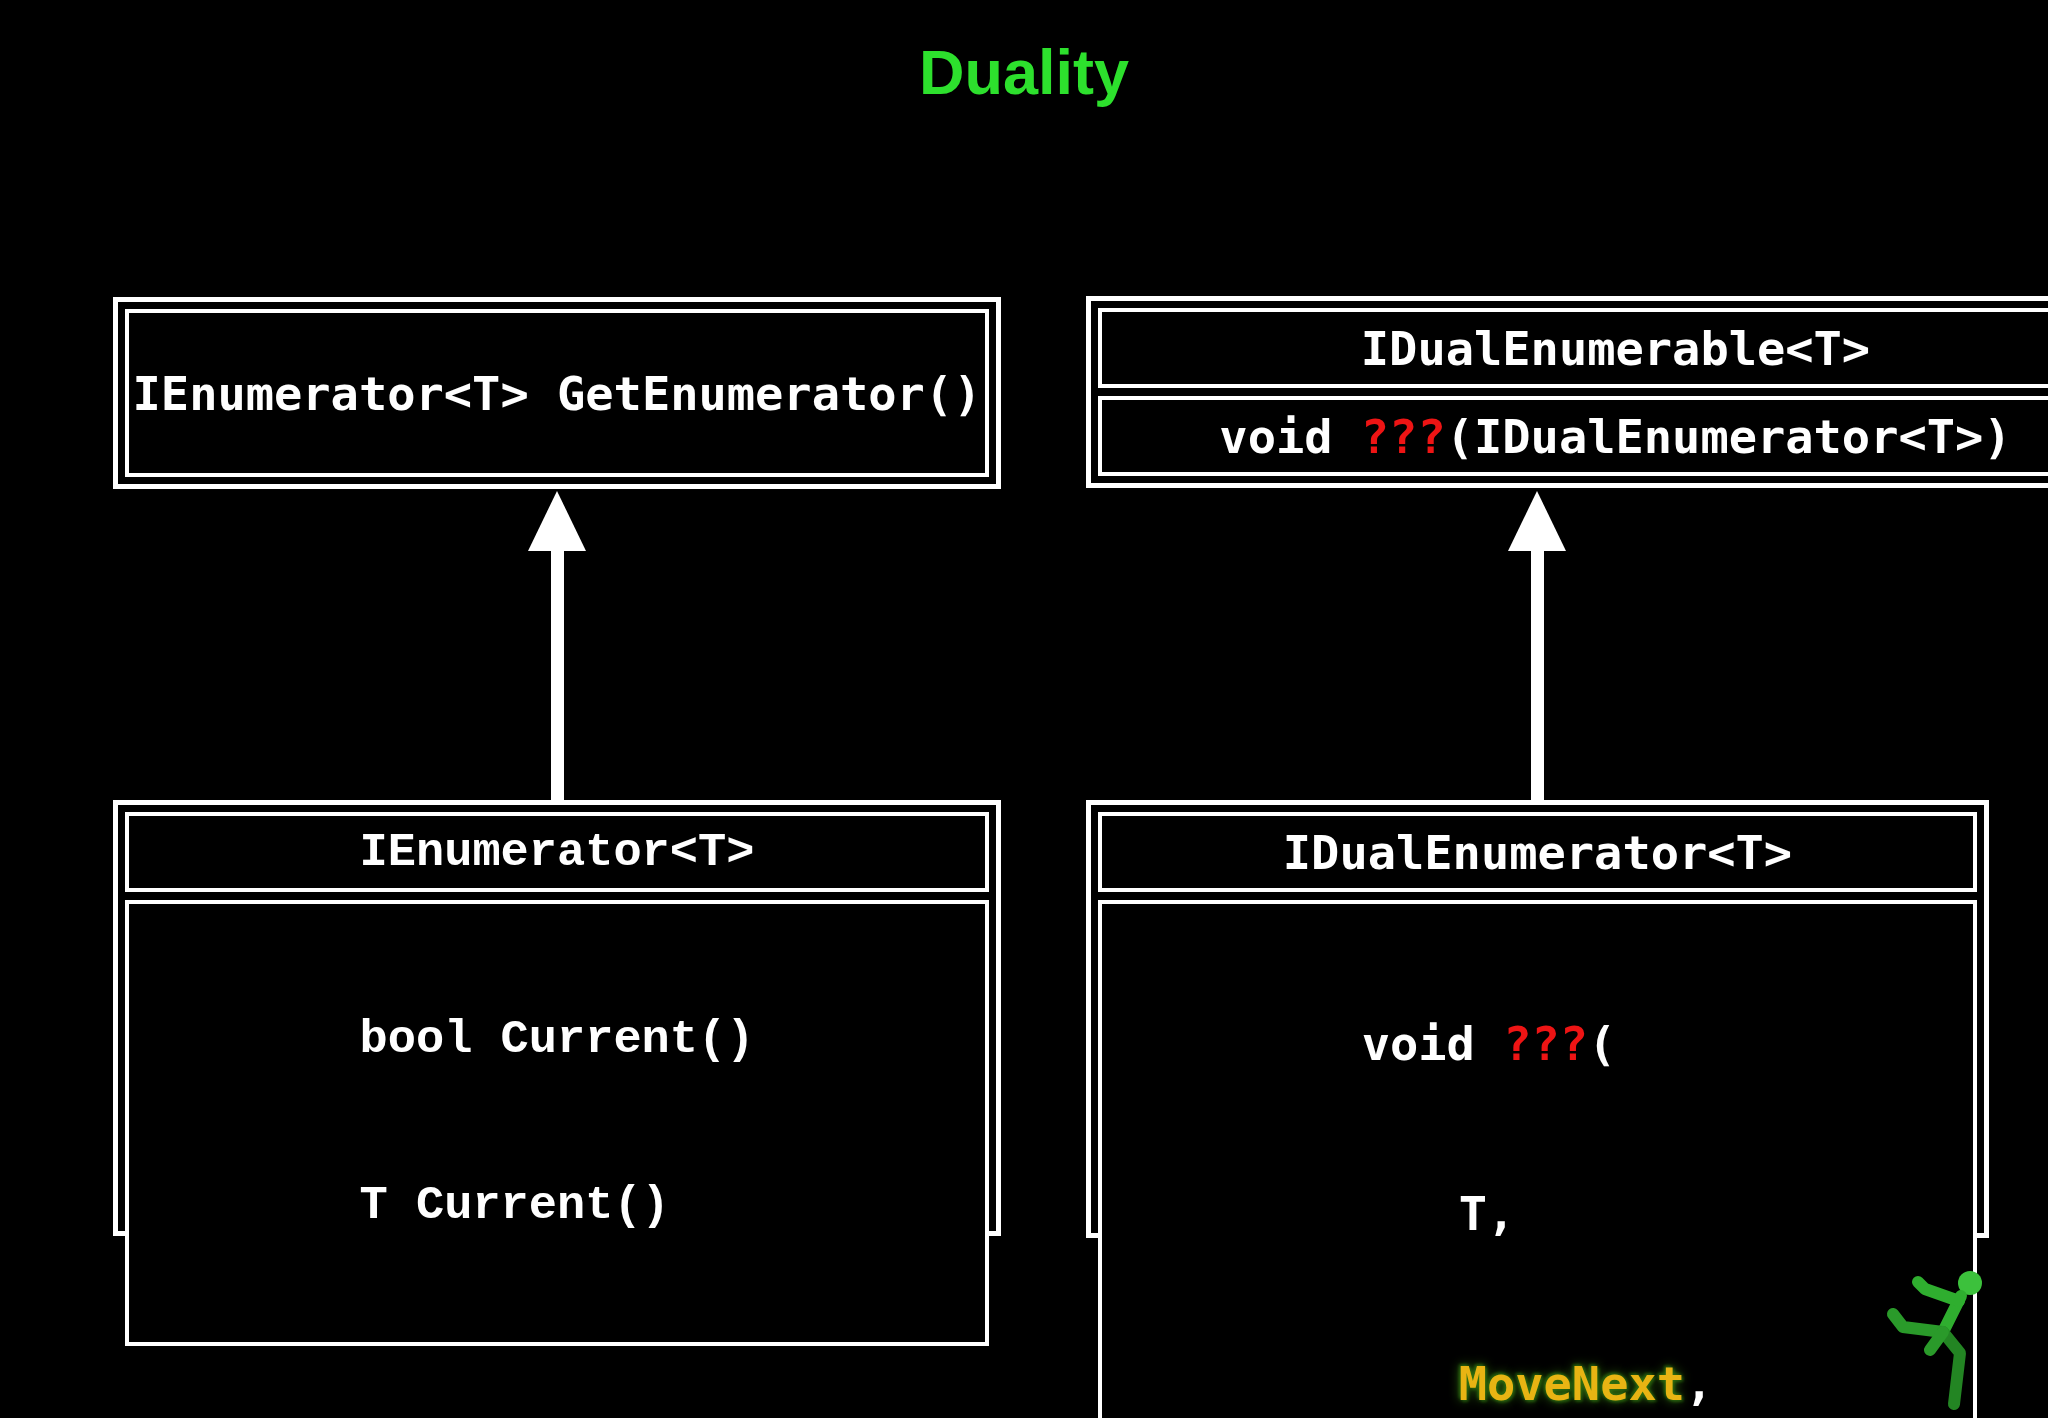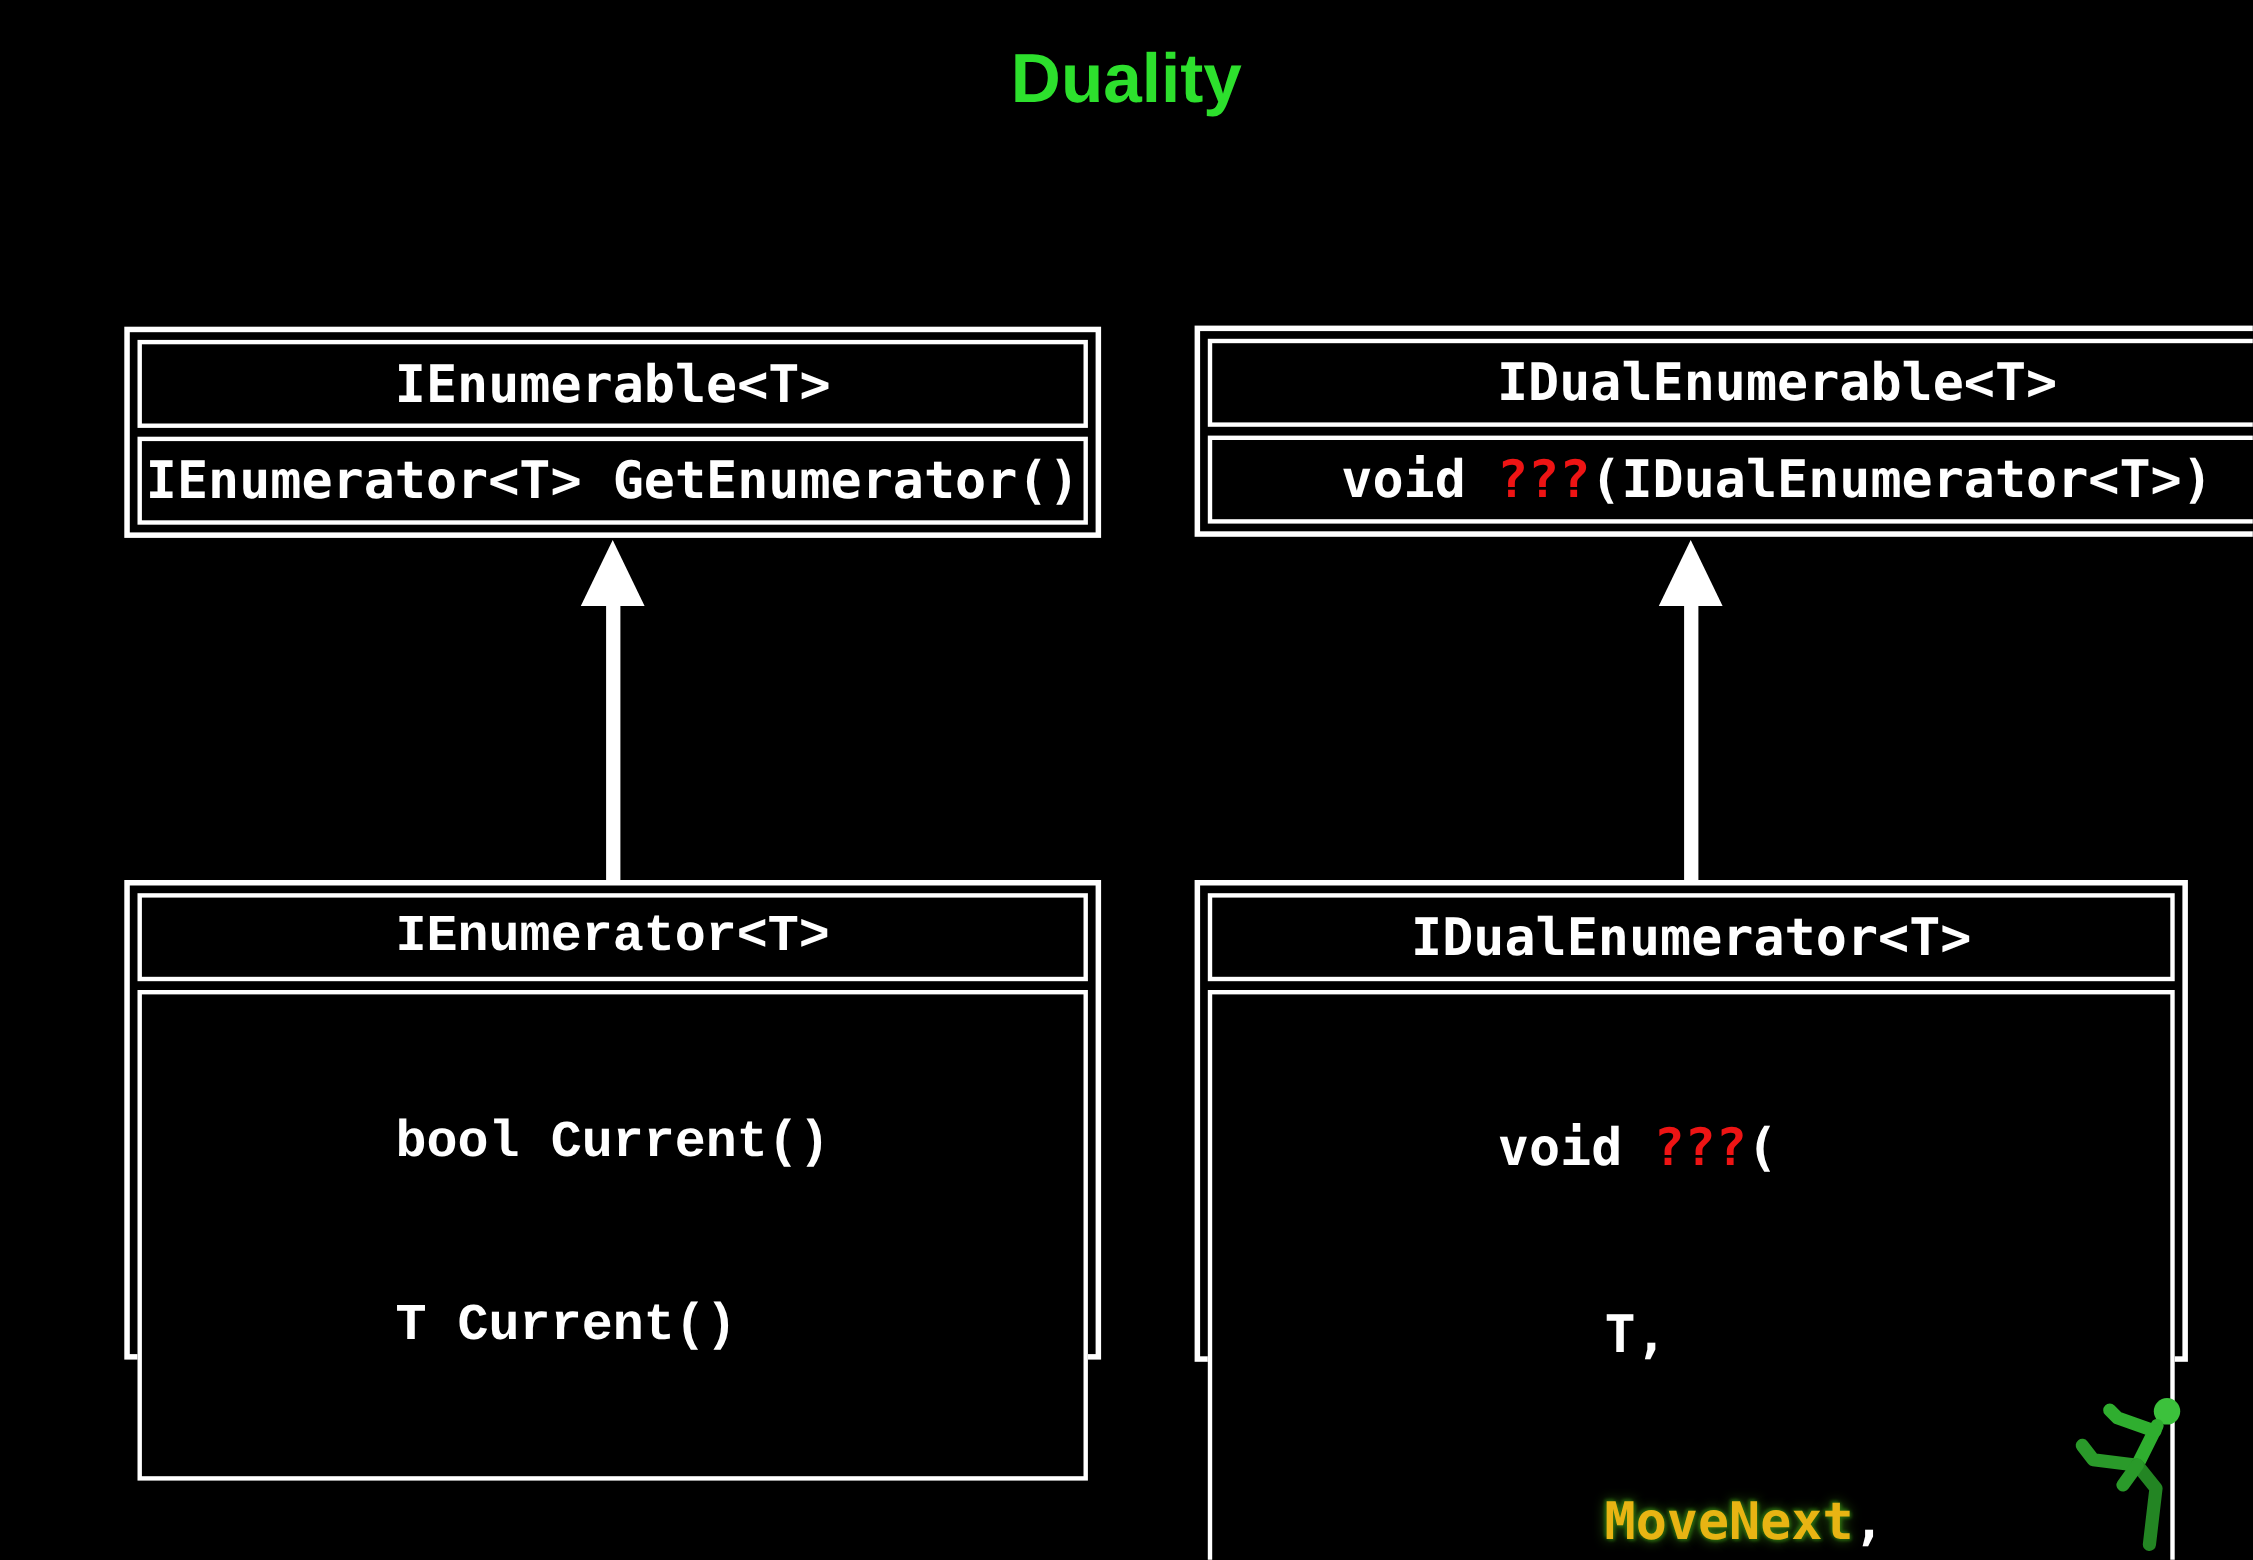--- a/index.html
+++ b/index.html
@@ -120,21 +120,20 @@
   }
 </style>
 </head>
 <body>
 
 <div class="stage">
 
   <div class="slide-title">Duality</div>
 
   <div class="uml-box" id="box-ienumerable">
-    <div class="uml-row uml-header">IEnumerable&lt;T&gt;</div>
     <div class="uml-row uml-body">IEnumerator&lt;T&gt; GetEnumerator()</div>
   </div>
 
   <div class="uml-box" id="box-idualenumerable">
     <div class="uml-row uml-header">IDualEnumerable&lt;T&gt;</div>
     <div class="uml-row uml-body"><span>void </span><span class="unknown">???</span><span>(IDualEnumerator&lt;T&gt;)</span></div>
   </div>
 
   <div class="arrow" id="arrow-left">
     <div class="arrow-head"></div>

